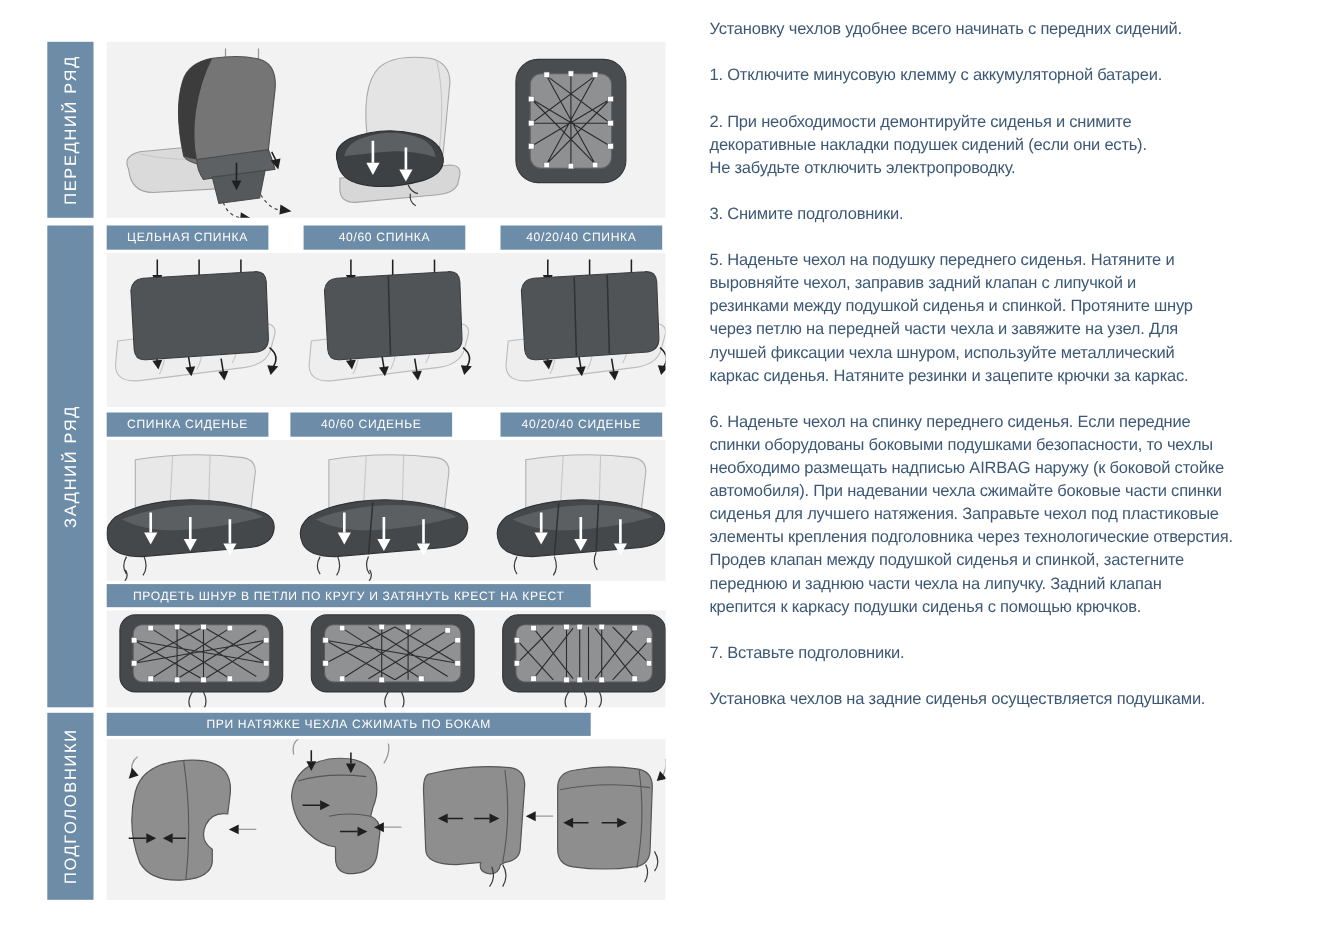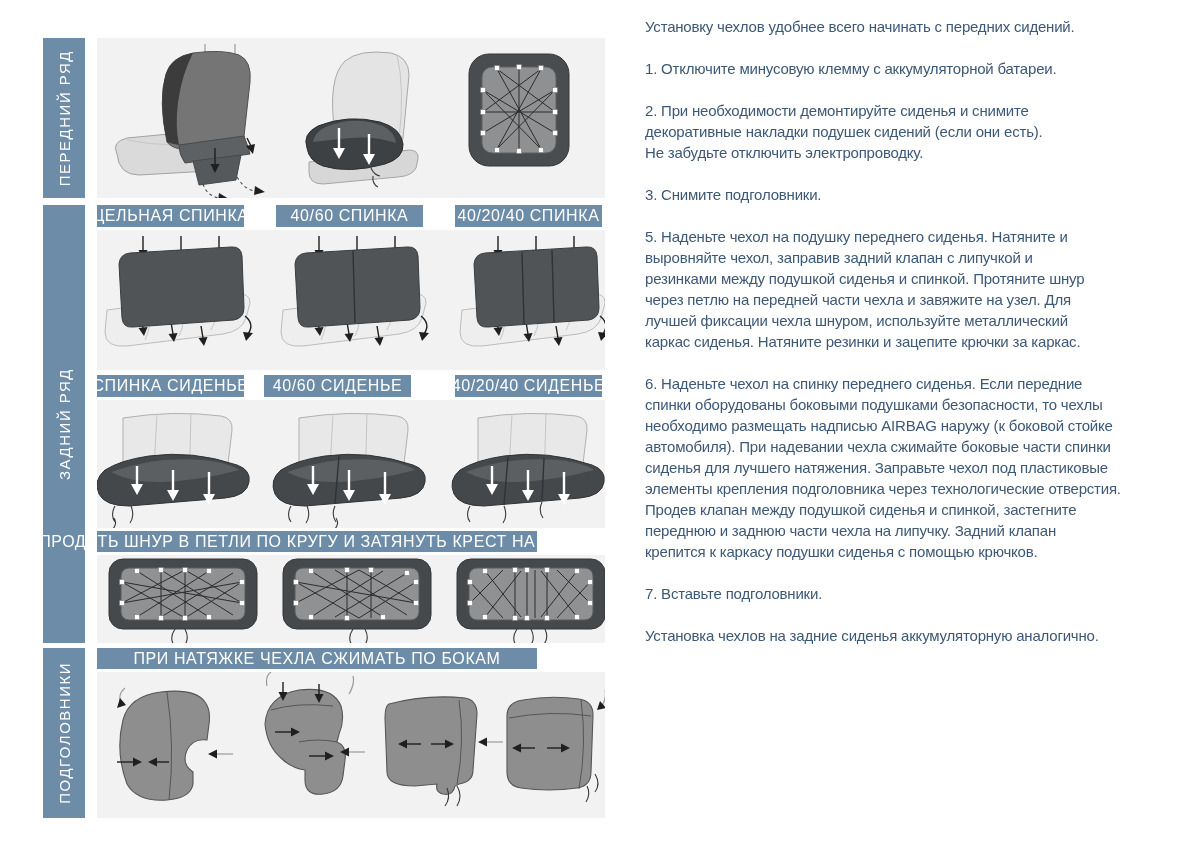--- a/index.html
+++ b/index.html
@@ -10,21 +10,21 @@
   .vbar{position:absolute;left:43px;width:42px;background:#6d8ca7;
         display:flex;align-items:center;justify-content:center;}
   .vbar span{writing-mode:vertical-rl;transform:rotate(180deg);color:#fff;
         font-size:15px;letter-spacing:1.5px;white-space:nowrap;}
 
   
   .panel{position:absolute;left:97px;width:508px;background:#f2f2f2;}
 
   
   .hdr,.banner{position:absolute;height:22px;background:#6d8ca7;color:#fff;
-        font-size:16px;letter-spacing:.6px;display:flex;align-items:center;
+        font-size:11px;letter-spacing:.6px;display:flex;align-items:center;
         justify-content:center;white-space:nowrap;}
   .hdr{width:147px;}
   .banner{left:97px;width:440px;height:21px;}
 
   
   .instr{position:absolute;left:645px;top:16px;width:540px;color:#3d5875;}
   .instr p{margin:0 0 21px 0;font-size:15px;line-height:21px;
         white-space:pre-line;letter-spacing:-0.2px;}
 
   
@@ -385,16 +385,16 @@
     <p>6. Наденьте чехол на спинку переднего сиденья. Если передние
 спинки оборудованы боковыми подушками безопасности, то чехлы
 необходимо размещать надписью AIRBAG наружу (к боковой стойке
 автомобиля). При надевании чехла сжимайте боковые части спинки
 сиденья для лучшего натяжения. Заправьте чехол под пластиковые
 элементы крепления подголовника через технологические отверстия.
 Продев клапан между подушкой сиденья и спинкой, застегните
 переднюю и заднюю части чехла на липучку. Задний клапан
 крепится к каркасу подушки сиденья с помощью крючков.</p>
     <p>7. Вставьте подголовники.</p>
-    <p>Установка чехлов на задние сиденья аккумуляторную аналогично.</p>
+    <p>Установка чехлов на задние сиденья осуществляется подушками.</p>
   </div>
 
 </div>
 
 </body></html>

